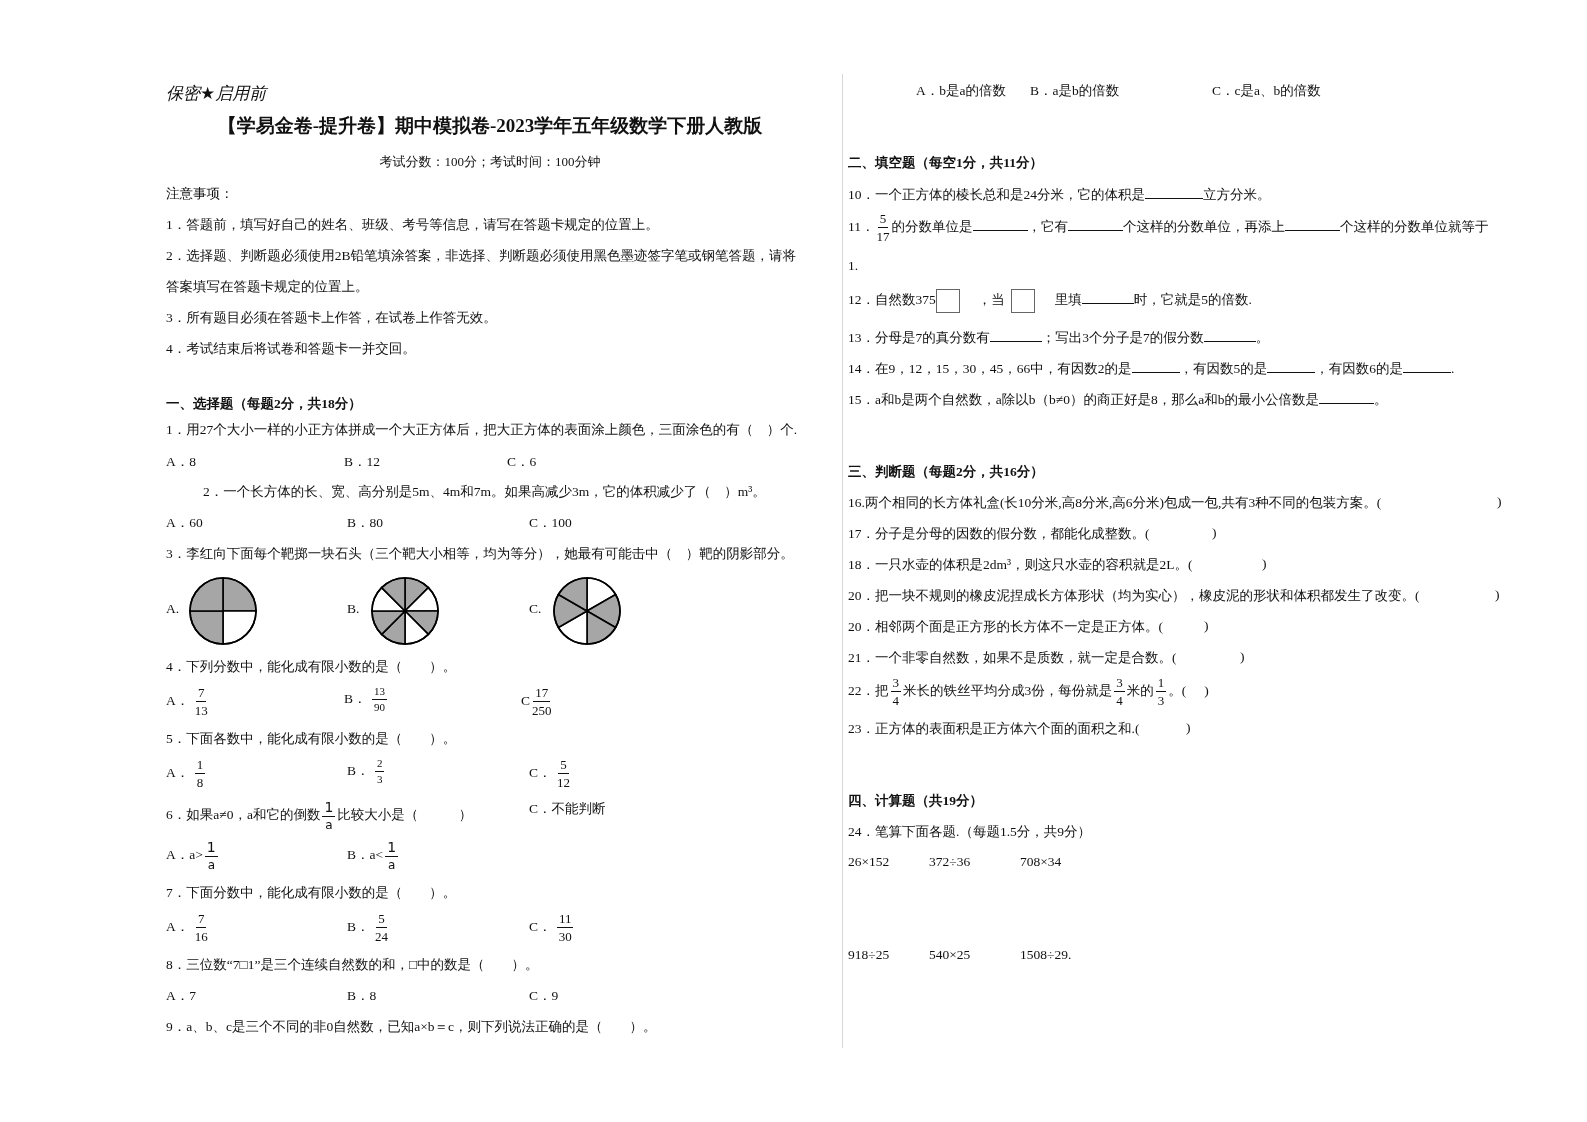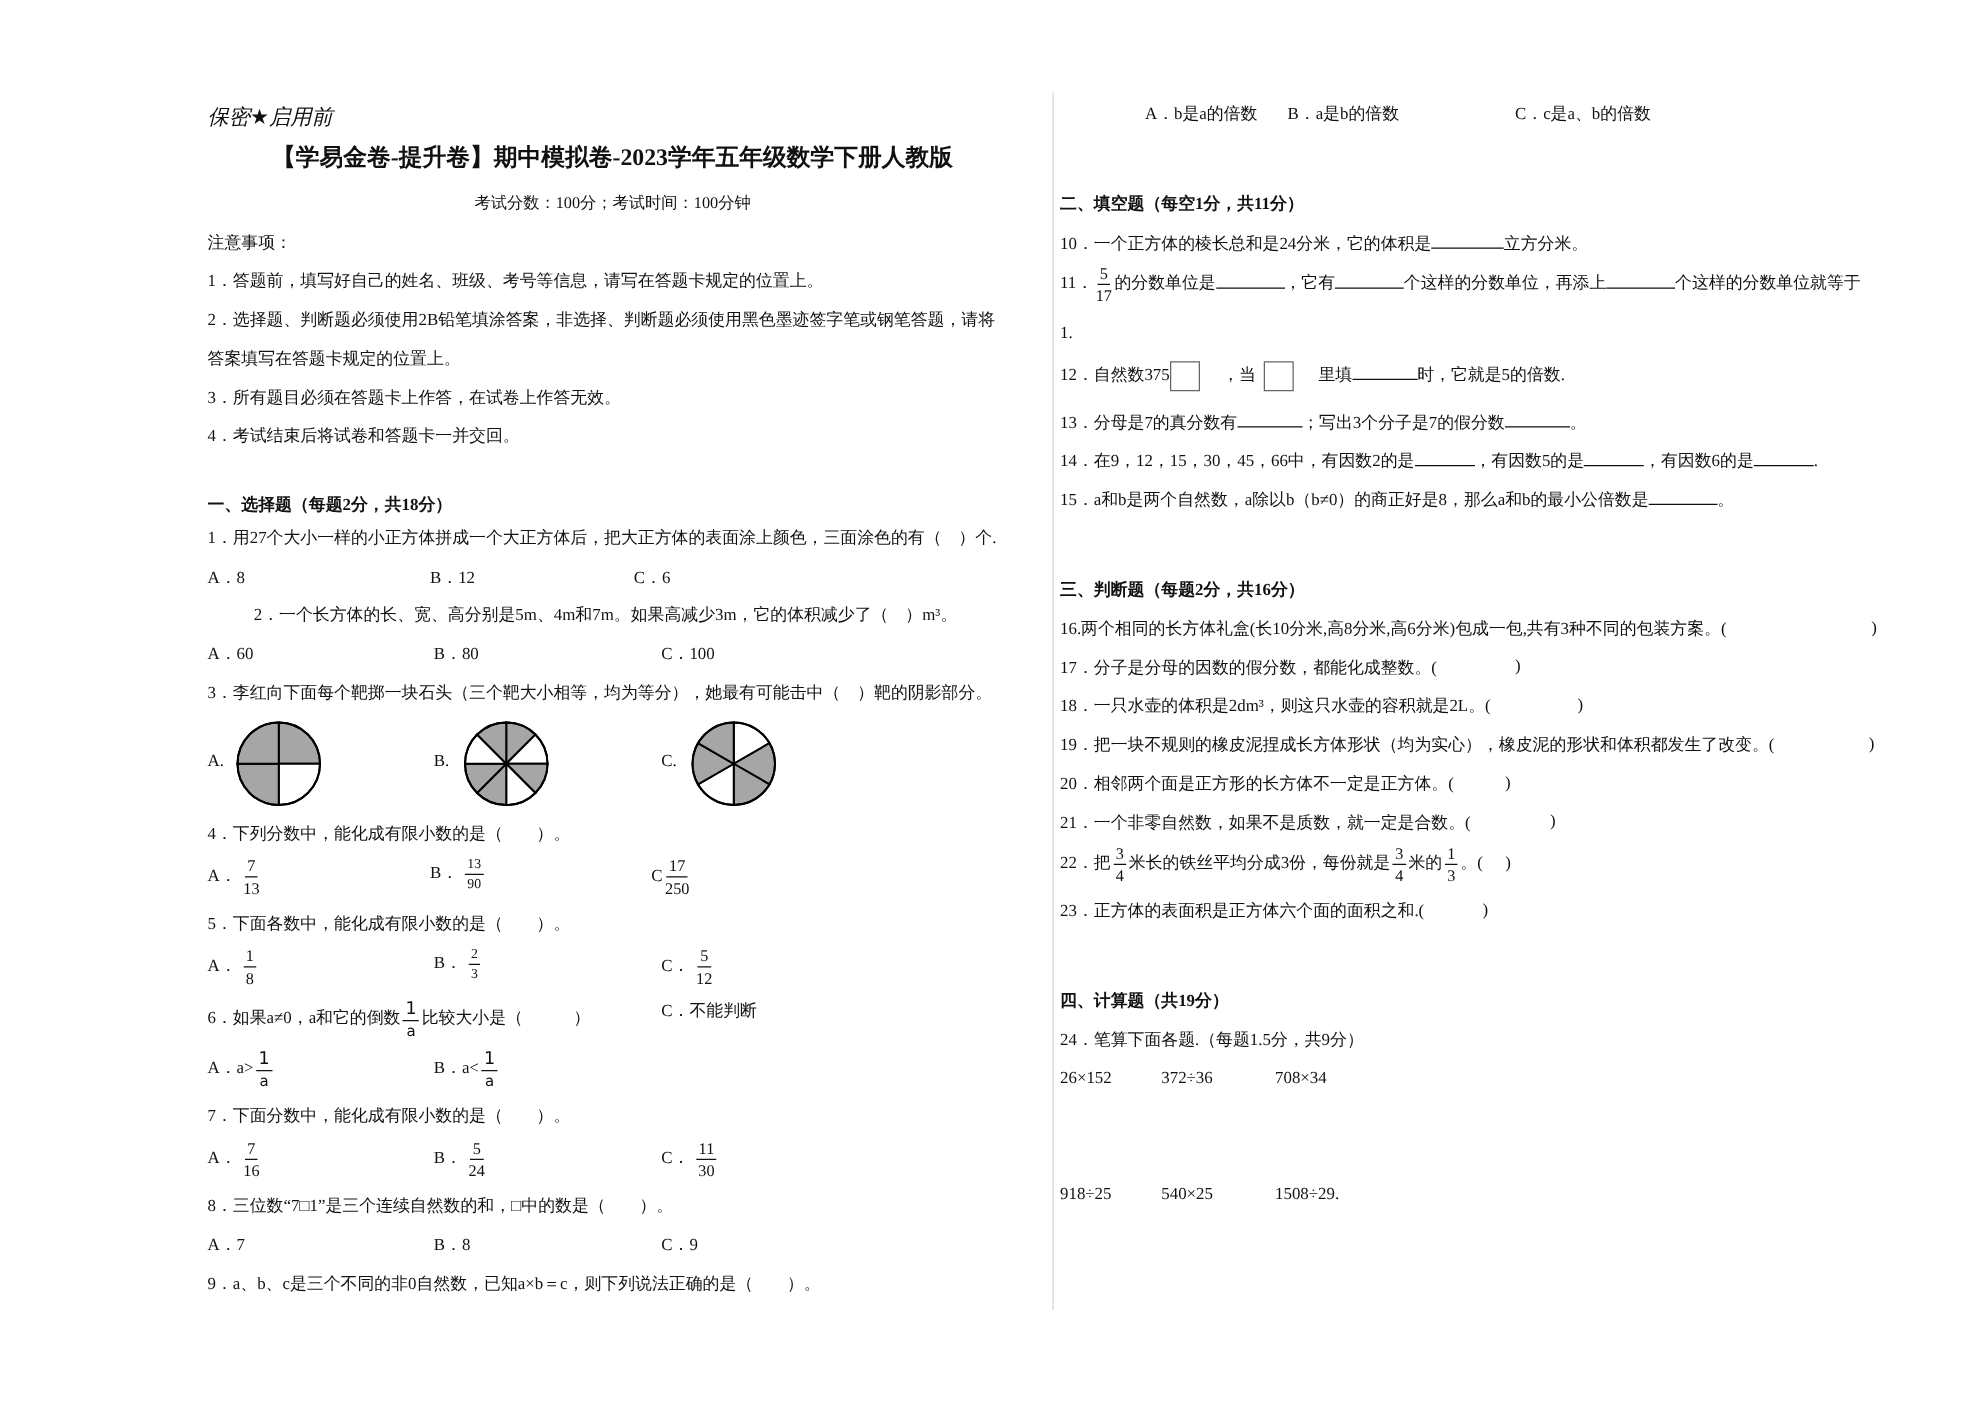--- a/index.html
+++ b/index.html
@@ -216,21 +216,21 @@
 
 <div class="abs" style="left:848px;top:494px;">16.两个相同的长方体礼盒(长10分米,高8分米,高6分米)包成一包,共有3种不同的包装方案。(</div>
 <div class="abs" style="left:1497px;top:494px;">)</div>
 
 <div class="abs" style="left:848px;top:525px;">17．分子是分母的因数的假分数，都能化成整数。(</div>
 <div class="abs" style="left:1212px;top:525px;">)</div>
 
 <div class="abs" style="left:848px;top:556px;">18．一只水壶的体积是2dm³，则这只水壶的容积就是2L。(</div>
 <div class="abs" style="left:1262px;top:556px;">)</div>
 
-<div class="abs" style="left:848px;top:587px;">19．把一块不规则的橡皮泥捏成长方体形状（均为实心），橡皮泥的形状和体积都发生了改变。(</div>
+<div class="abs" style="left:848px;top:587px;">20．把一块不规则的橡皮泥捏成长方体形状（均为实心），橡皮泥的形状和体积都发生了改变。(</div>
 <div class="abs" style="left:1495px;top:587px;">)</div>
 
 <div class="abs" style="left:848px;top:618px;">20．相邻两个面是正方形的长方体不一定是正方体。(</div>
 <div class="abs" style="left:1204px;top:618px;">)</div>
 
 <div class="abs" style="left:848px;top:649px;">21．一个非零自然数，如果不是质数，就一定是合数。(</div>
 <div class="abs" style="left:1240px;top:649px;">)</div>
 
 <div class="abs" style="left:848px;top:676px;">
   <span>22．把</span><span class="frac">

